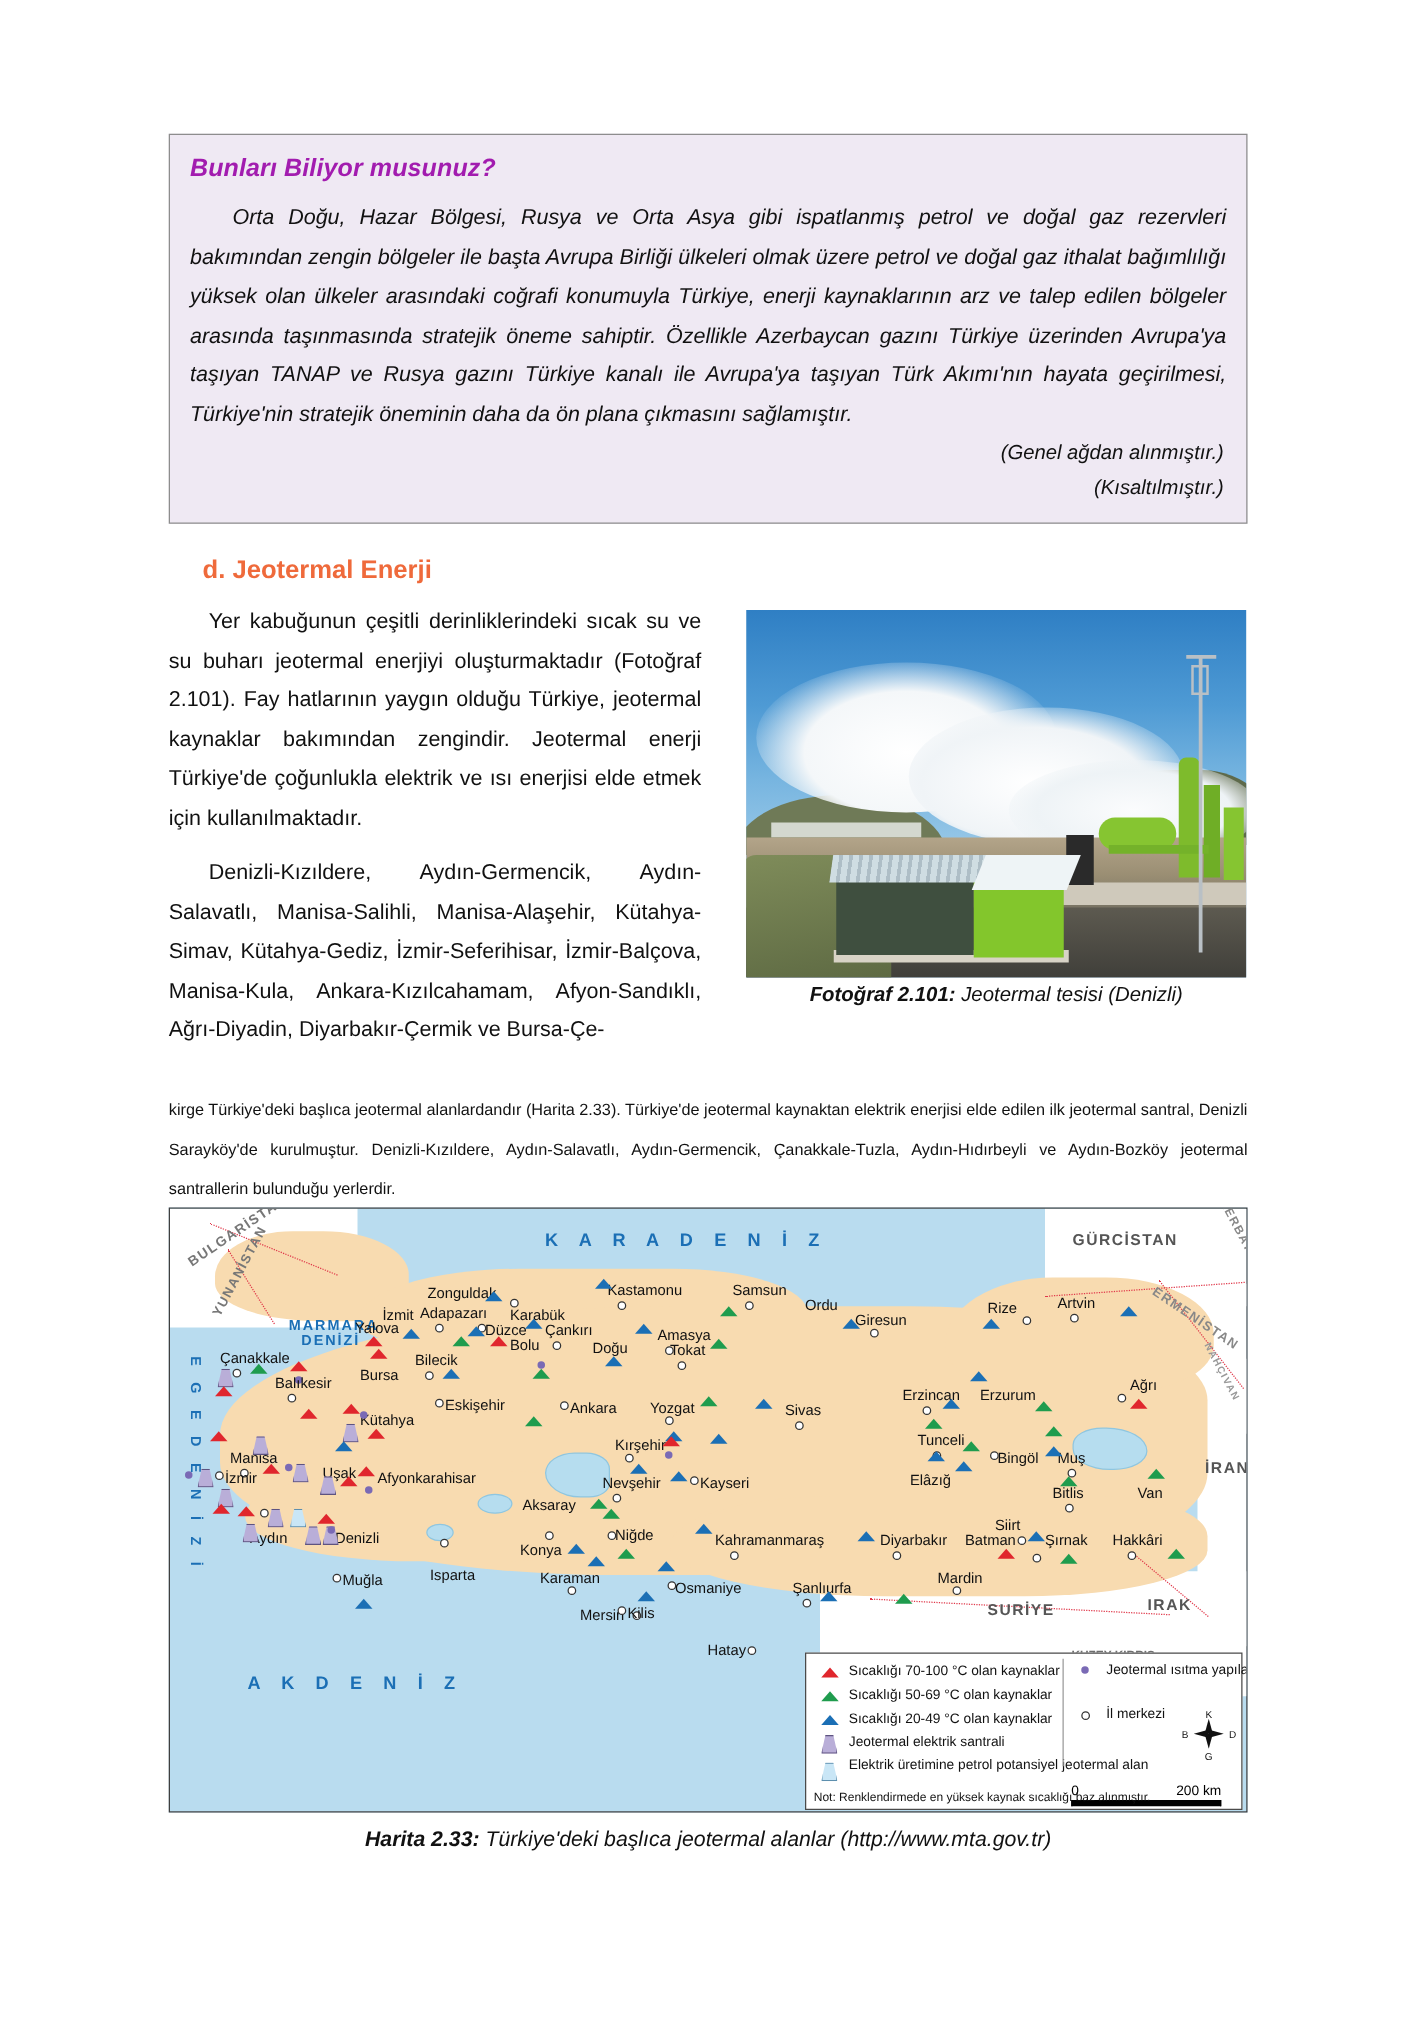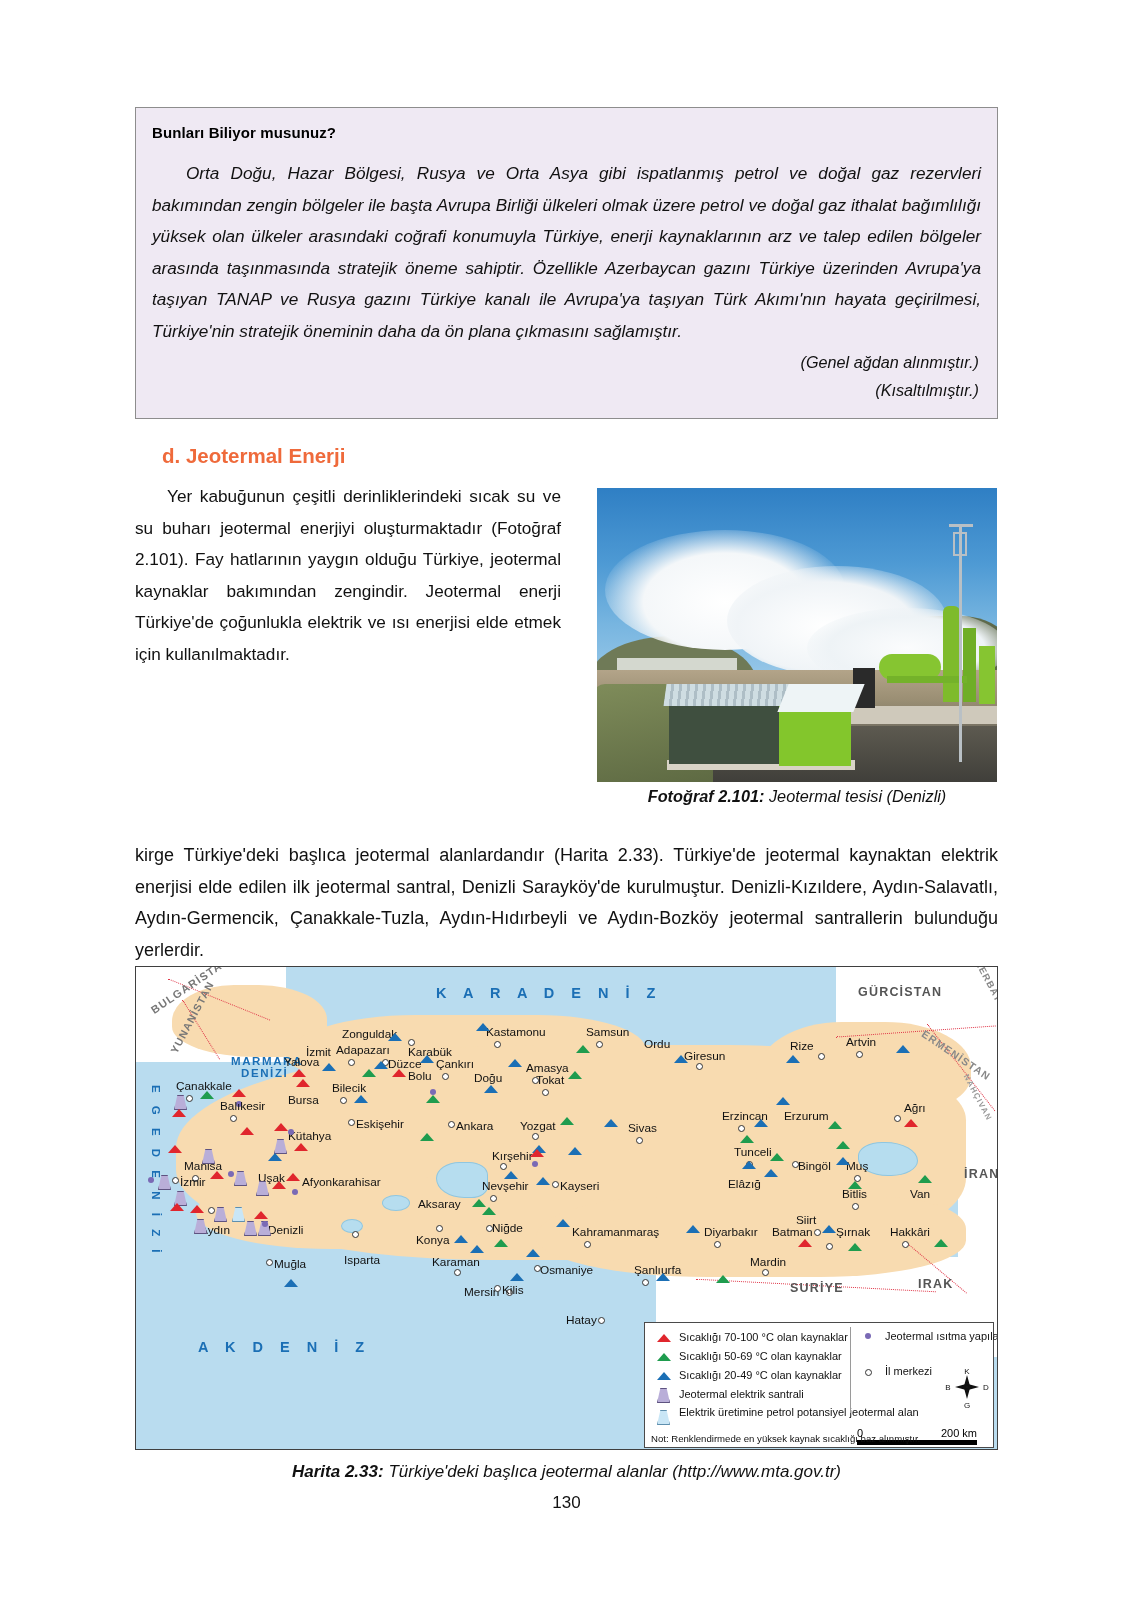--- a/index.html
+++ b/index.html
@@ -31,23 +31,24 @@
     width: 863px;
     height: 312px;
     background: #efe9f3;
     border: 1px solid #8d8d8d;
     box-sizing: border-box;
   }
   .dyk-title {
     position: absolute;
     left: 16px;
     top: 16px;
-    font-size: 15px;
+    font-size: 20px;
     font-weight: bold;
-    color: #000000;
+    font-style: italic;
+    color: #a21caf;
     letter-spacing: 0.1px;
   }
   .dyk-body {
     position: absolute;
     left: 16px;
     right: 16px;
     top: 50px;
     font-size: 17.2px;
     font-style: italic;
     line-height: 31.5px;
@@ -213,23 +214,23 @@
     font-size: 16.3px;
     font-style: italic;
     color: #111;
   }
   .photo-caption b { font-weight: bold; font-style: italic; }
 
   
   .col-full {
     position: absolute;
     left: 135px;
-    top: 840px;
+    top: 872px;
     width: 863px;
-    font-size: 18px;
+    font-size: 13px;
     line-height: 31.5px;
     text-align: justify;
     color: #111;
   }
 
   
   .map-frame {
     position: absolute;
     left: 135px;
     top: 966px;
@@ -418,20 +419,21 @@
     <div class="dyk-title">Bunları Biliyor musunuz?</div>
     <div class="dyk-body">Orta Doğu, Hazar Bölgesi, Rusya ve Orta Asya gibi ispatlanmış petrol ve doğal gaz rezervleri bakımından zengin bölgeler ile başta Avrupa Birliği ülkeleri olmak üzere petrol ve doğal gaz ithalat bağımlılığı yüksek olan ülkeler arasındaki coğrafi konumuyla Türkiye, enerji kaynaklarının arz ve talep edilen bölgeler arasında taşınmasında stratejik öneme sahiptir. Özellikle Azerbaycan gazını Türkiye üzerinden Avrupa'ya taşıyan TANAP ve Rusya gazını Türkiye kanalı ile Avrupa'ya taşıyan Türk Akımı'nın hayata geçirilmesi, Türkiye'nin stratejik öneminin daha da ön plana çıkmasını sağlamıştır.</div>
     <div class="dyk-src dyk-src1">(Genel ağdan alınmıştır.)</div>
     <div class="dyk-src dyk-src2">(Kısaltılmıştır.)</div>
   </div>
 
   <div class="sec-heading">d. Jeotermal Enerji</div>
 
   <div class="col-left">
     <p>Yer kabuğunun çeşitli derinliklerindeki sıcak su ve su buharı jeotermal enerjiyi oluşturmaktadır (Fotoğraf 2.101). Fay hatlarının yaygın olduğu Türkiye, jeotermal kaynaklar bakımından zengindir. Jeotermal enerji Türkiye'de çoğunlukla elektrik ve ısı enerjisi elde etmek için kullanılmaktadır.</p>
+    <p>Denizli-Kızıldere, Aydın-Germencik, Aydın-Salavatlı, Manisa-Salihli, Manisa-Alaşehir, Kütahya-Simav, Kütahya-Gediz, İzmir-Seferihisar, İzmir-Balçova, Manisa-Kula, Ankara-Kızılcahamam, Afyon-Sandıklı, Ağrı-Diyadin, Diyarbakır-Çermik ve Bursa-Çe-</p>
   </div>
 
   <div class="photo-wrap">
     <div class="photo">
       <div class="ph-sky"></div>
       <div class="ph-hill-l"></div>
       <div class="ph-hill-r"></div>
       <div class="ph-far"></div>
       <div class="ph-steam1"></div>
       <div class="ph-steam2"></div>
@@ -836,15 +838,14 @@
 
       <div class="legend-note">Not: Renklendirmede en yüksek kaynak sıcaklığı baz alınmıştır.</div>
     </div>
   </div>
 
   <div class="map-caption">
     <b>Harita 2.33:</b>
     <span>Türkiye'deki başlıca jeotermal alanlar (http://www.mta.gov.tr)</span>
   </div>
 
-  <div class="page-num">130</div>
 
 </div>
 
 </body></html>

